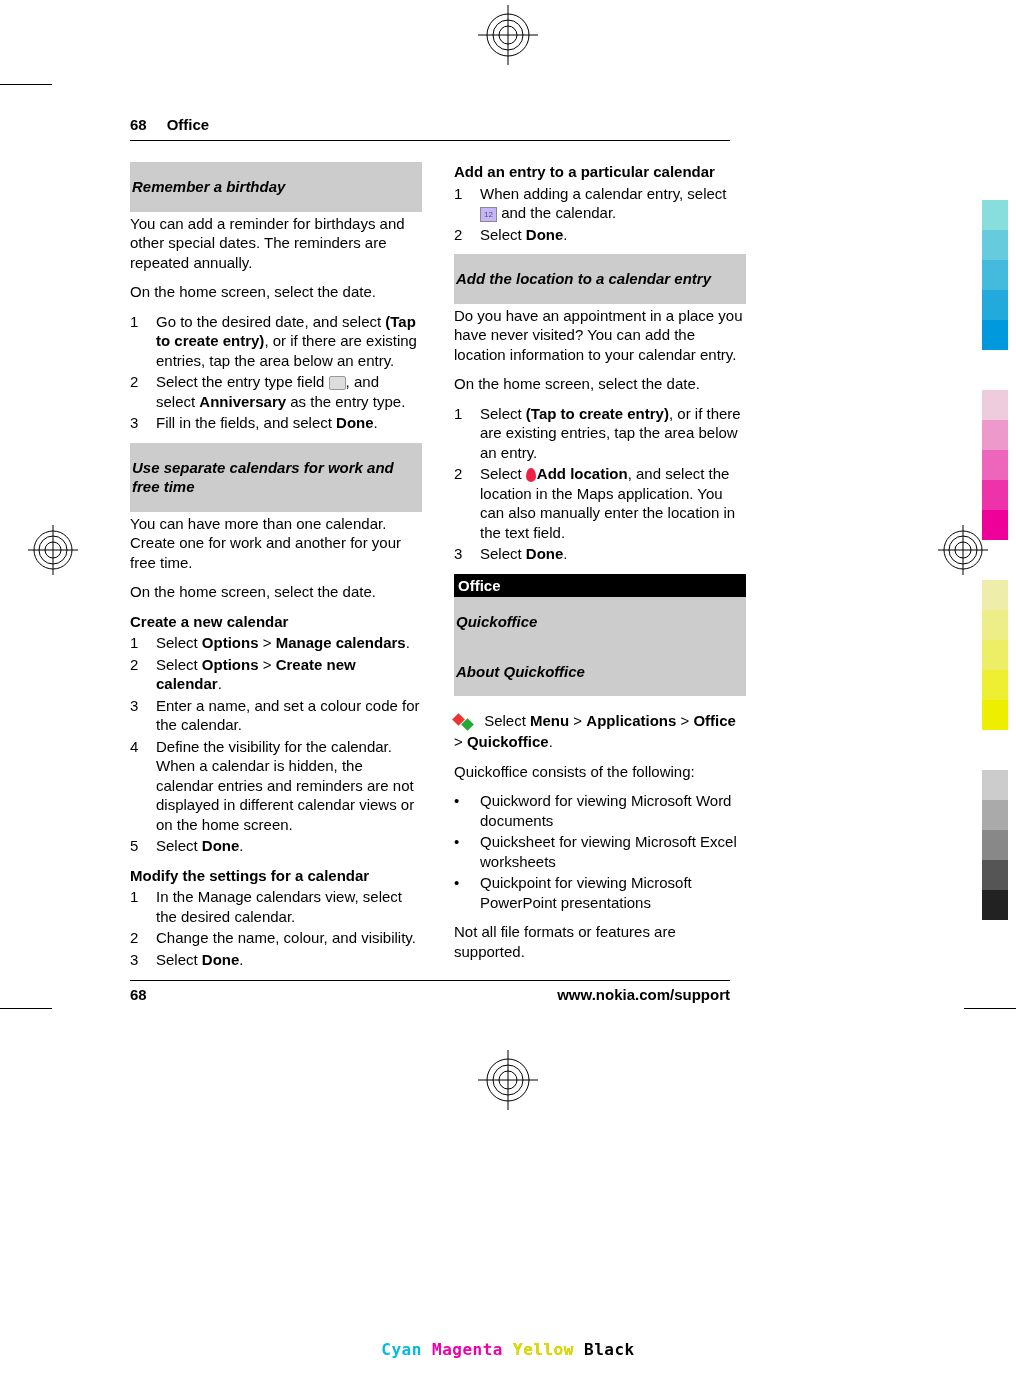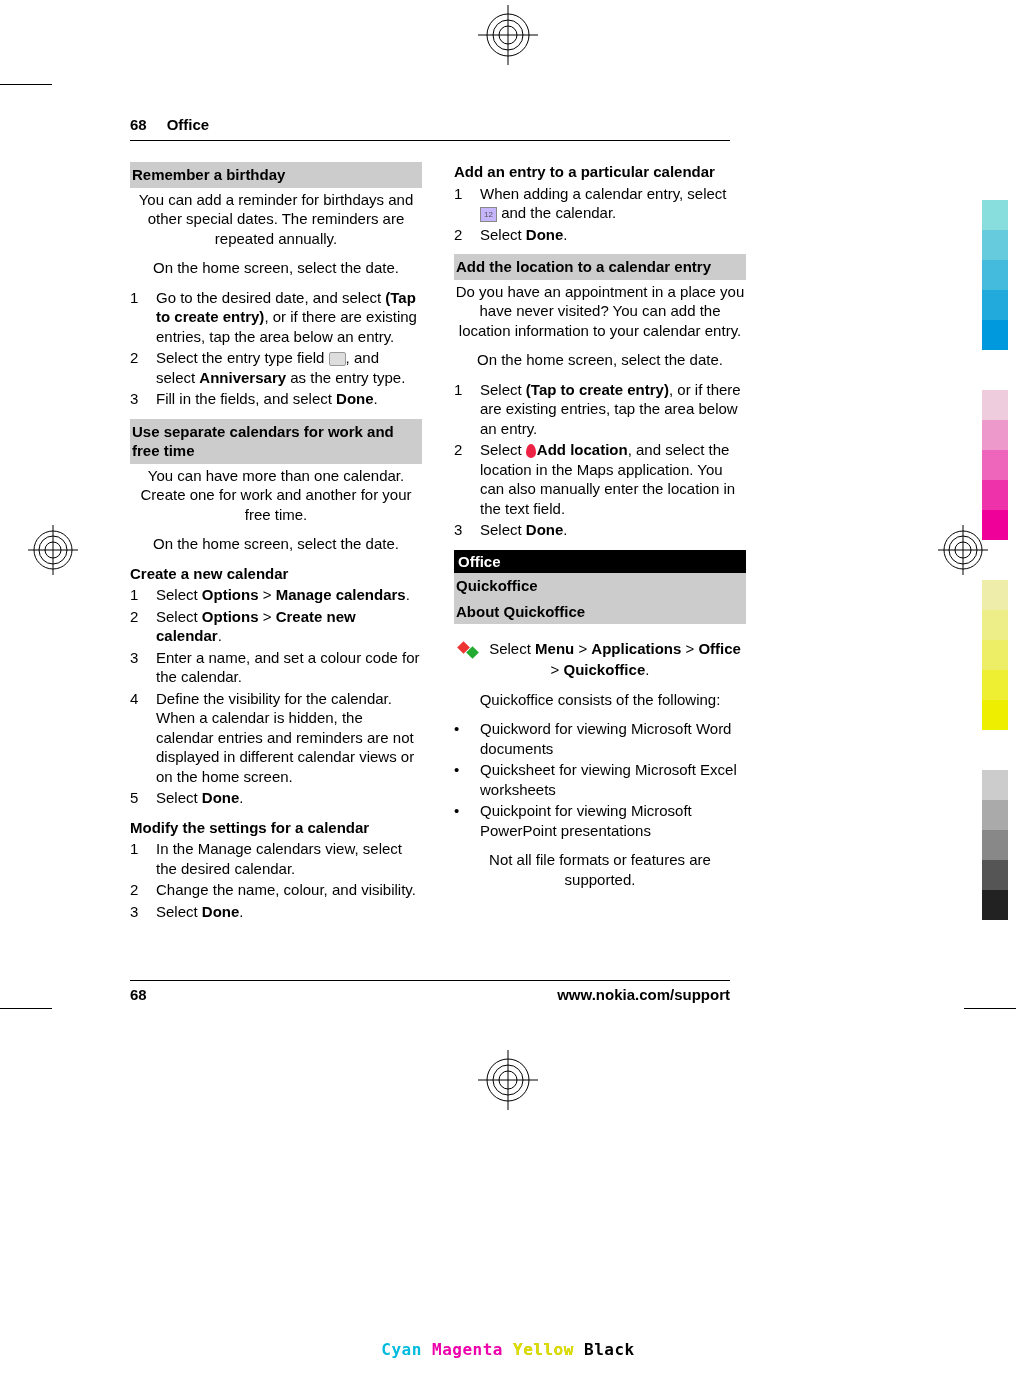--- a/index.html
+++ b/index.html
@@ -13,24 +13,24 @@
   .regmark-right { right: 28px; }
   .crop-line-top { position: absolute; top: 84px; left: 0; height: 1px; background: #000; }
   .crop-line-top.left { width: 52px; left: 0; }
   .crop-line-top.right { width: 52px; right: 0; }
   .crop-line-bottom { position: absolute; top: 1008px; height: 1px; background: #000; }
   .crop-line-bottom.left { width: 52px; left: 0; }
   .crop-line-bottom.right { width: 52px; right: 0; }
   .header { position: absolute; top: 116px; left: 130px; width: 720px; display: flex; gap: 20px; font-weight: bold; font-size: 15px; }
   .header-rule { position: absolute; top: 140px; left: 130px; width: 600px; height: 1px; background: #000; }
   .content { position: absolute; top: 162px; left: 130px; width: 616px; columns: 2; column-gap: 32px; column-fill: auto; height: 810px; font-size: 15px; line-height: 1.3; }
-  .section-title { background: #ccc; font-weight: bold; padding: 3px 2px; margin-bottom: 2px; break-after: avoid; }
+  .section-title { background: #ccc; font-weight: bold; padding: 15px 2px; margin-bottom: 2px; break-after: avoid; font-style: italic; }
   .section-title-black { background: #000; color: #fff; font-weight: bold; padding: 2px 4px; margin-bottom: 0; margin-top: 10px; break-after: avoid; }
   .subtitle { font-weight: bold; margin-top: 6px; margin-bottom: 2px; break-after: avoid; }
-  p { margin-bottom: 10px; text-align: center; }
+  p { margin-bottom: 10px; }
   ol.steps { list-style: none; padding-left: 0; margin-bottom: 10px; }
   ol.steps li { display: flex; margin-bottom: 2px; }
   ol.steps li .num { width: 26px; flex-shrink: 0; }
   ol.steps li .txt { flex: 1; }
   ul.bullets { list-style: none; padding-left: 0; margin-bottom: 10px; }
   ul.bullets li { display: flex; margin-bottom: 2px; }
   ul.bullets li .dot { width: 26px; flex-shrink: 0; }
   ul.bullets li .txt { flex: 1; }
   b { font-weight: bold; }
   .icon-inline { display: inline-block; width: 17px; height: 14px; vertical-align: middle; background: #ddd; border: 1px solid #999; border-radius: 2px; font-size: 7px; text-align: center; line-height: 12px; color: #666; }

